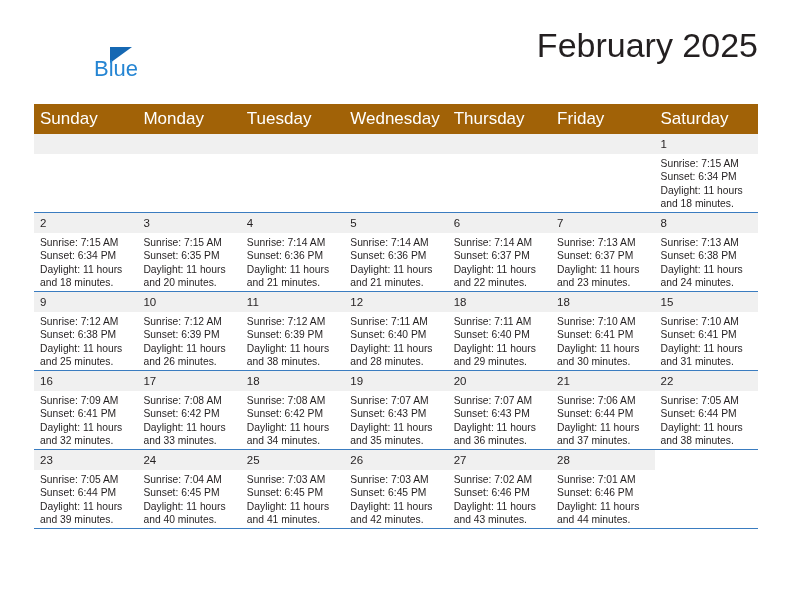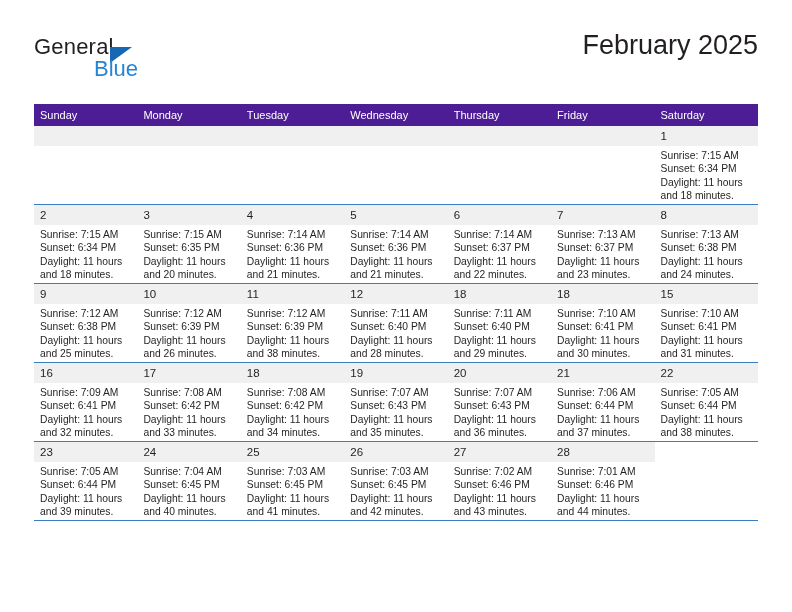--- a/index.html
+++ b/index.html
@@ -62,21 +62,21 @@
     color: #2585d3;
     font-family: "Liberation Sans", sans-serif;
   }
   .title-block {
     position: absolute;
     right: 0;
     top: 0;
     text-align: right;
   }
   .cal-title {
-    font-size: 27px;
+    font-size: 34px;
     color: #231f20;
     line-height: 34px;
     white-space: nowrap;
   }
   .cal-subtitle {
     font-size: 14.5px;
     color: #231f20;
     line-height: 22px;
     margin-top: 6px;
     white-space: nowrap;
@@ -85,23 +85,23 @@
   
   .calendar {
     position: absolute;
     left: 34px;
     top: 104px;
     width: 724px;
     border-collapse: collapse;
     table-layout: fixed;
   }
   .calendar th {
-    background: #4c1d95;
+    background: #a16207;
     color: #ffffff;
-    font-size: 11px;
+    font-size: 17px;
     font-weight: normal;
     text-align: left;
     padding: 5px 0 5px 6px;
     height: 12px;
     border: none;
   }
   .calendar td {
     width: 103.4px;
     vertical-align: top;
     padding: 0;
@@ -142,21 +142,20 @@
   }
 </style>
 </head>
 <body>
 
 <div class="page">
 
   <div class="header">
 
     <div class="brand">
-      <span class="brand-general">General</span>
       <span class="brand-tri"></span>
       <span class="brand-blue">Blue</span>
     </div>
 
     <div class="title-block">
       <div class="cal-title">February 2025</div>
     </div>
 
   </div>
 

